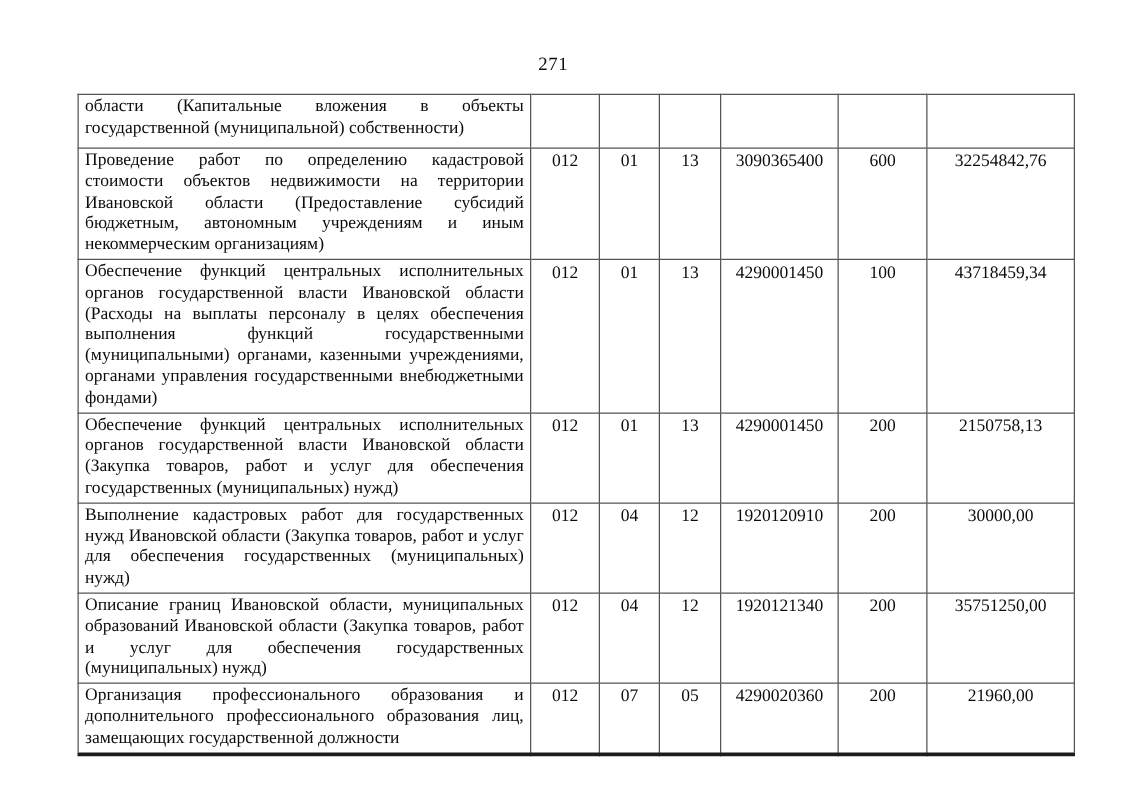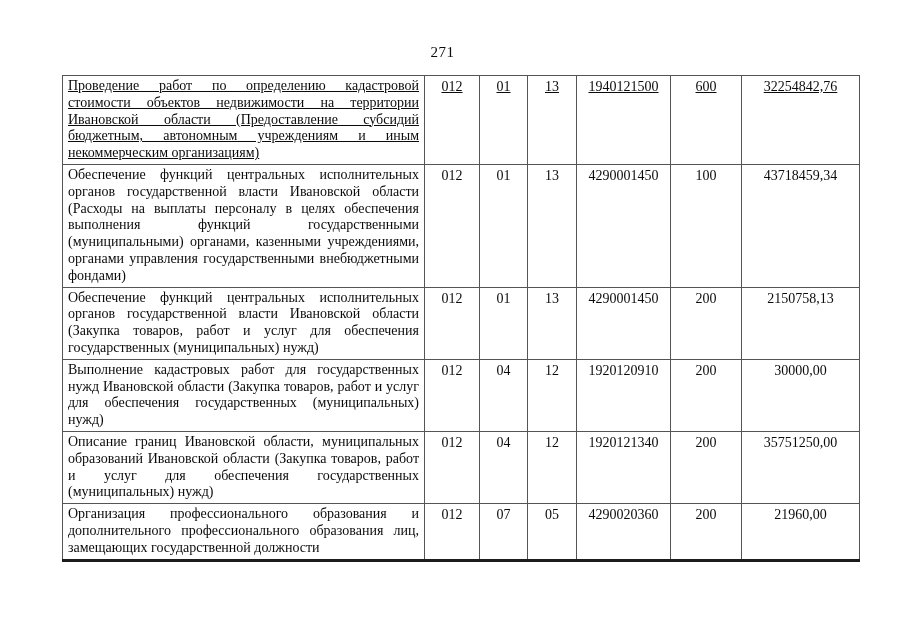--- a/index.html
+++ b/index.html
@@ -41,21 +41,21 @@
   }
   td.txt {
     text-align: justify;
     padding: 2px 5px 2px 5px;
   }
   td.num {
     text-align: center;
     padding-top: 3px;
   }
   tr.r1 td { height: 43px; }
-  tr.r2 td { height: 86px; text-decoration: underline; }
+  tr.r2 td { height: 86px; }
   tr.r3 td { height: 119px; }
   tr.r4 td { height: 71px; }
   tr.r5 td { height: 69px; margin-left: 15px; }
   tr.r6 td { height: 70px; margin-left: 13px; }
   tr.r7 td { height: 54px; }
 </style>
 </head>
 <body>
 
 <div class="page">
@@ -65,26 +65,35 @@
     <colgroup>
       <col style="width:362px">
       <col style="width:55px">
       <col style="width:48px">
       <col style="width:49px">
       <col style="width:94px">
       <col style="width:71px">
       <col style="width:118px">
     </colgroup>
     <tbody>
+      <tr class="r1">
+        <td class="txt">области (Капитальные вложения в объекты государственной (муниципальной) собственности)</td>
+        <td class="num"></td>
+        <td class="num"></td>
+        <td class="num"></td>
+        <td class="num"></td>
+        <td class="num"></td>
+        <td class="num"></td>
+      </tr>
       <tr class="r2">
         <td class="txt">Проведение работ по определению кадастровой стоимости объектов недвижимости на территории Ивановской области (Предоставление субсидий бюджетным, автономным учреждениям и иным некоммерческим организациям)</td>
         <td class="num">012</td>
         <td class="num">01</td>
         <td class="num">13</td>
-        <td class="num">1940121500</td>
+        <td class="num">3090365400</td>
         <td class="num">600</td>
         <td class="num">32254842,76</td>
       </tr>
       <tr class="r3">
         <td class="txt">Обеспечение функций центральных исполнительных органов государственной власти Ивановской области (Расходы на выплаты персоналу в целях обеспечения выполнения функций государственными (муниципальными) органами, казенными учреждениями, органами управления государственными внебюджетными фондами)</td>
         <td class="num">012</td>
         <td class="num">01</td>
         <td class="num">13</td>
         <td class="num">4290001450</td>
         <td class="num">100</td>

